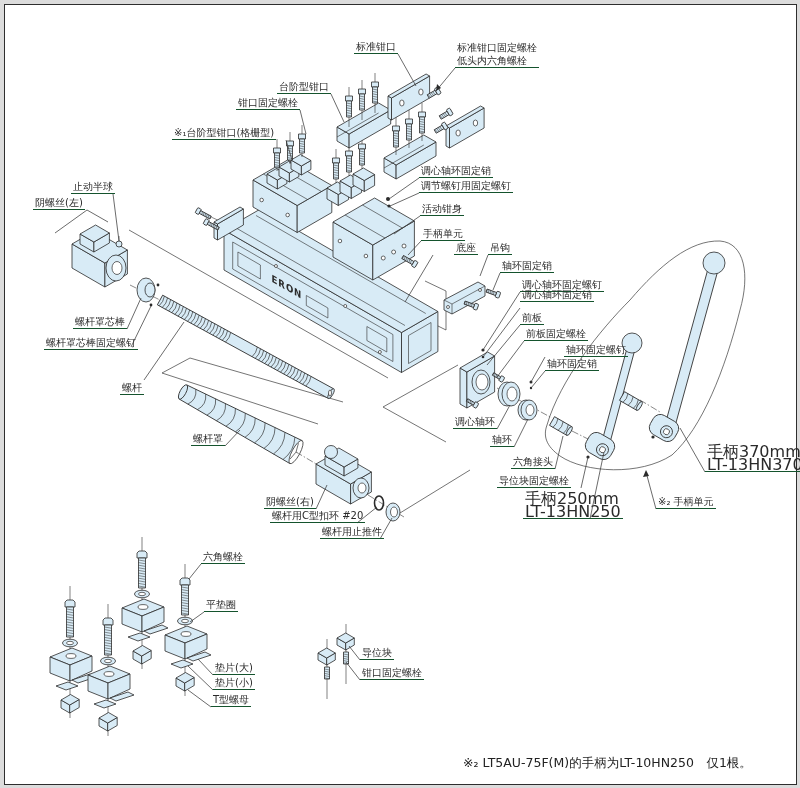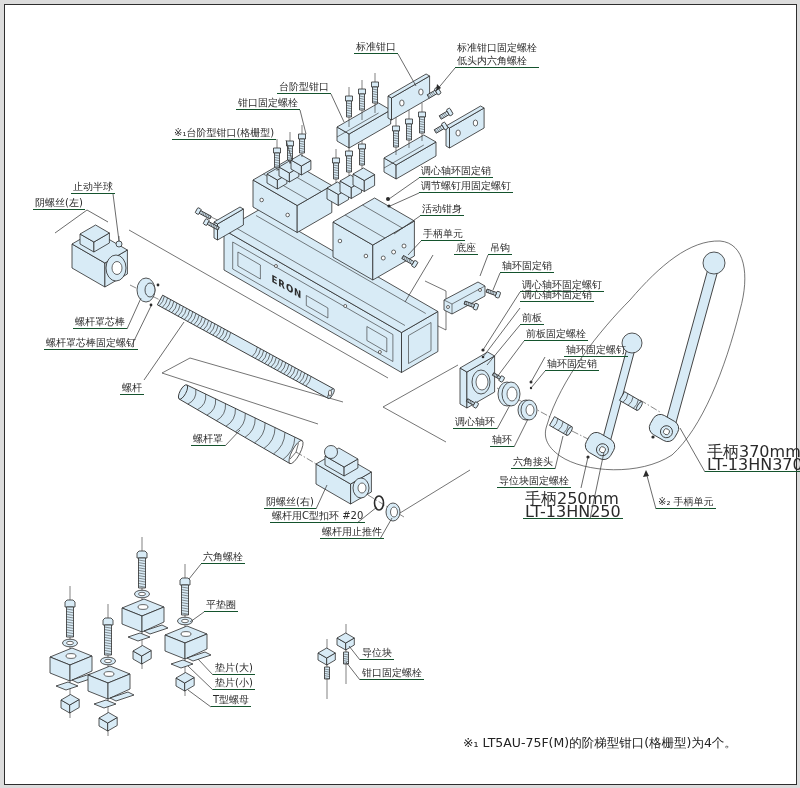--- a/index.html
+++ b/index.html
@@ -768,14 +768,14 @@
 
   <div class="lbl" style="left:201px;top:550px">六角螺栓</div>
   <div class="lbl" style="left:204px;top:598px">平垫圈</div>
   <div class="lbl" style="left:213px;top:661px">垫片(大)</div>
   <div class="lbl" style="left:213px;top:676px">垫片(小)</div>
   <div class="lbl" style="left:211px;top:693px">T型螺母</div>
 
   <div class="lbl" style="left:360px;top:646px">导位块</div>
   <div class="lbl" style="left:360px;top:666px">钳口固定螺栓</div>
 
-  <div class="note" style="left:463px;top:735px">※₁ LT5AU-75F(M)的阶梯型钳口(格栅型)为4个。</div>
+  <div class="note" style="left:463px;top:755px">※₂ LT5AU-75F(M)的手柄为LT-10HN250　仅1根。</div>
 </div>
 
 </body></html>

